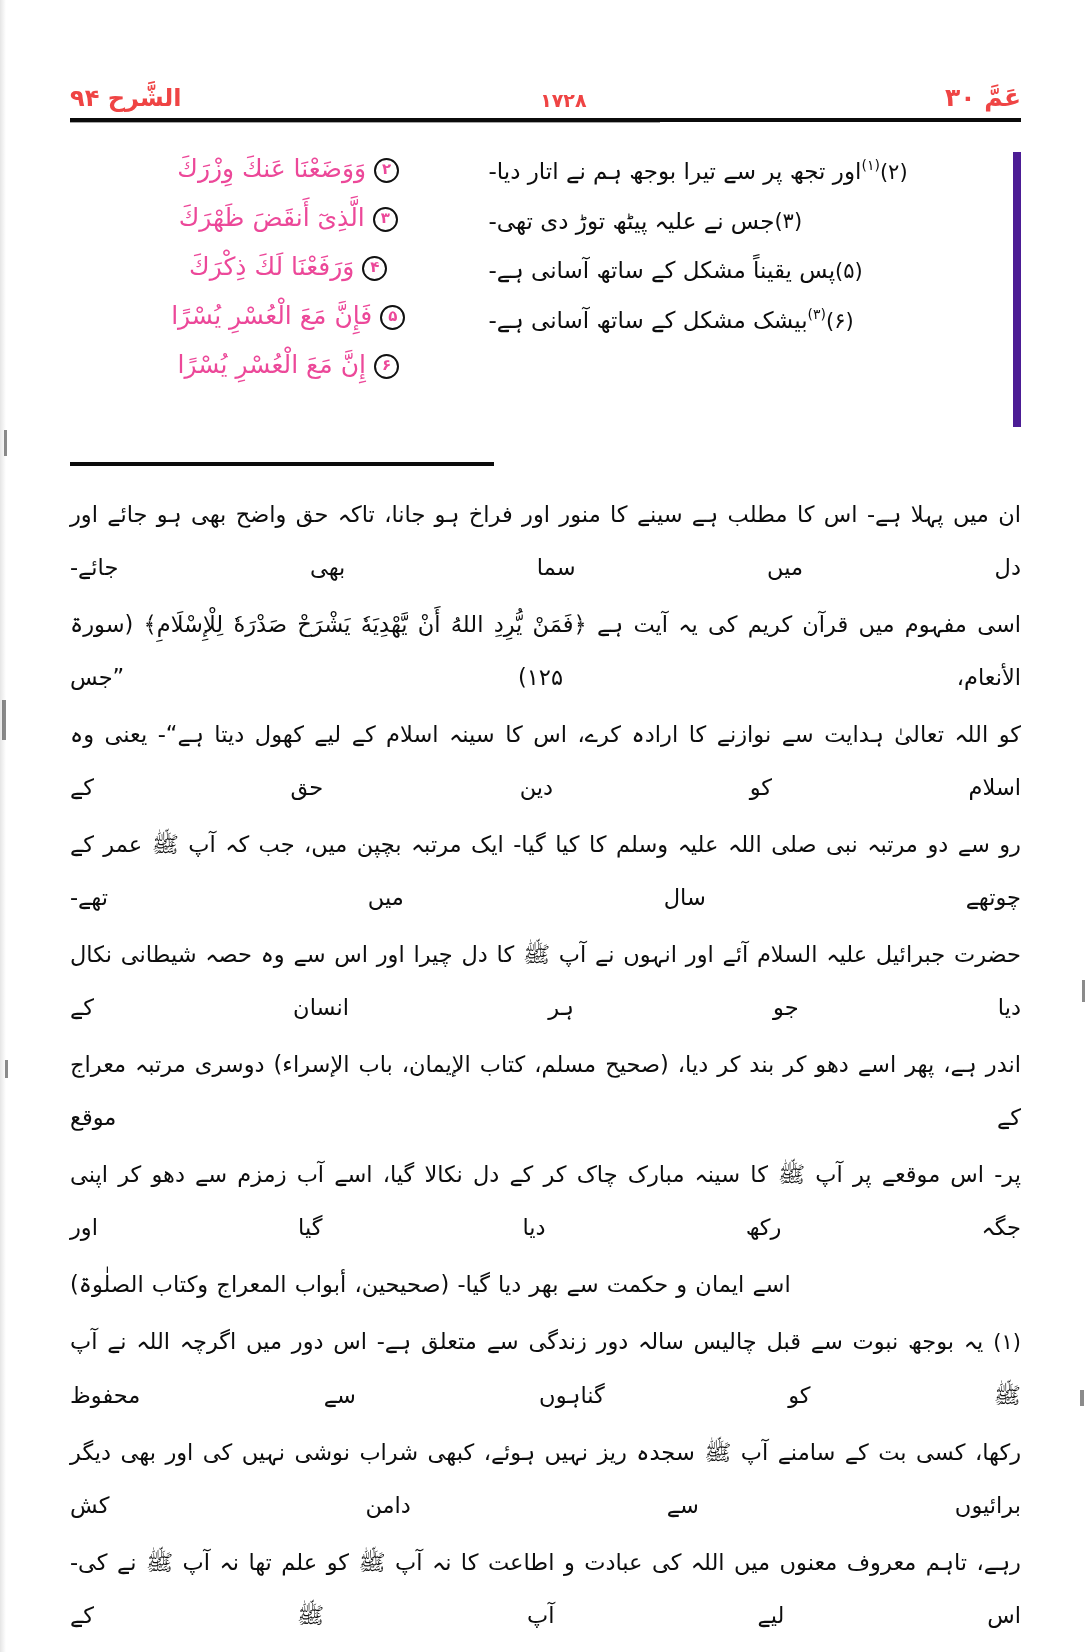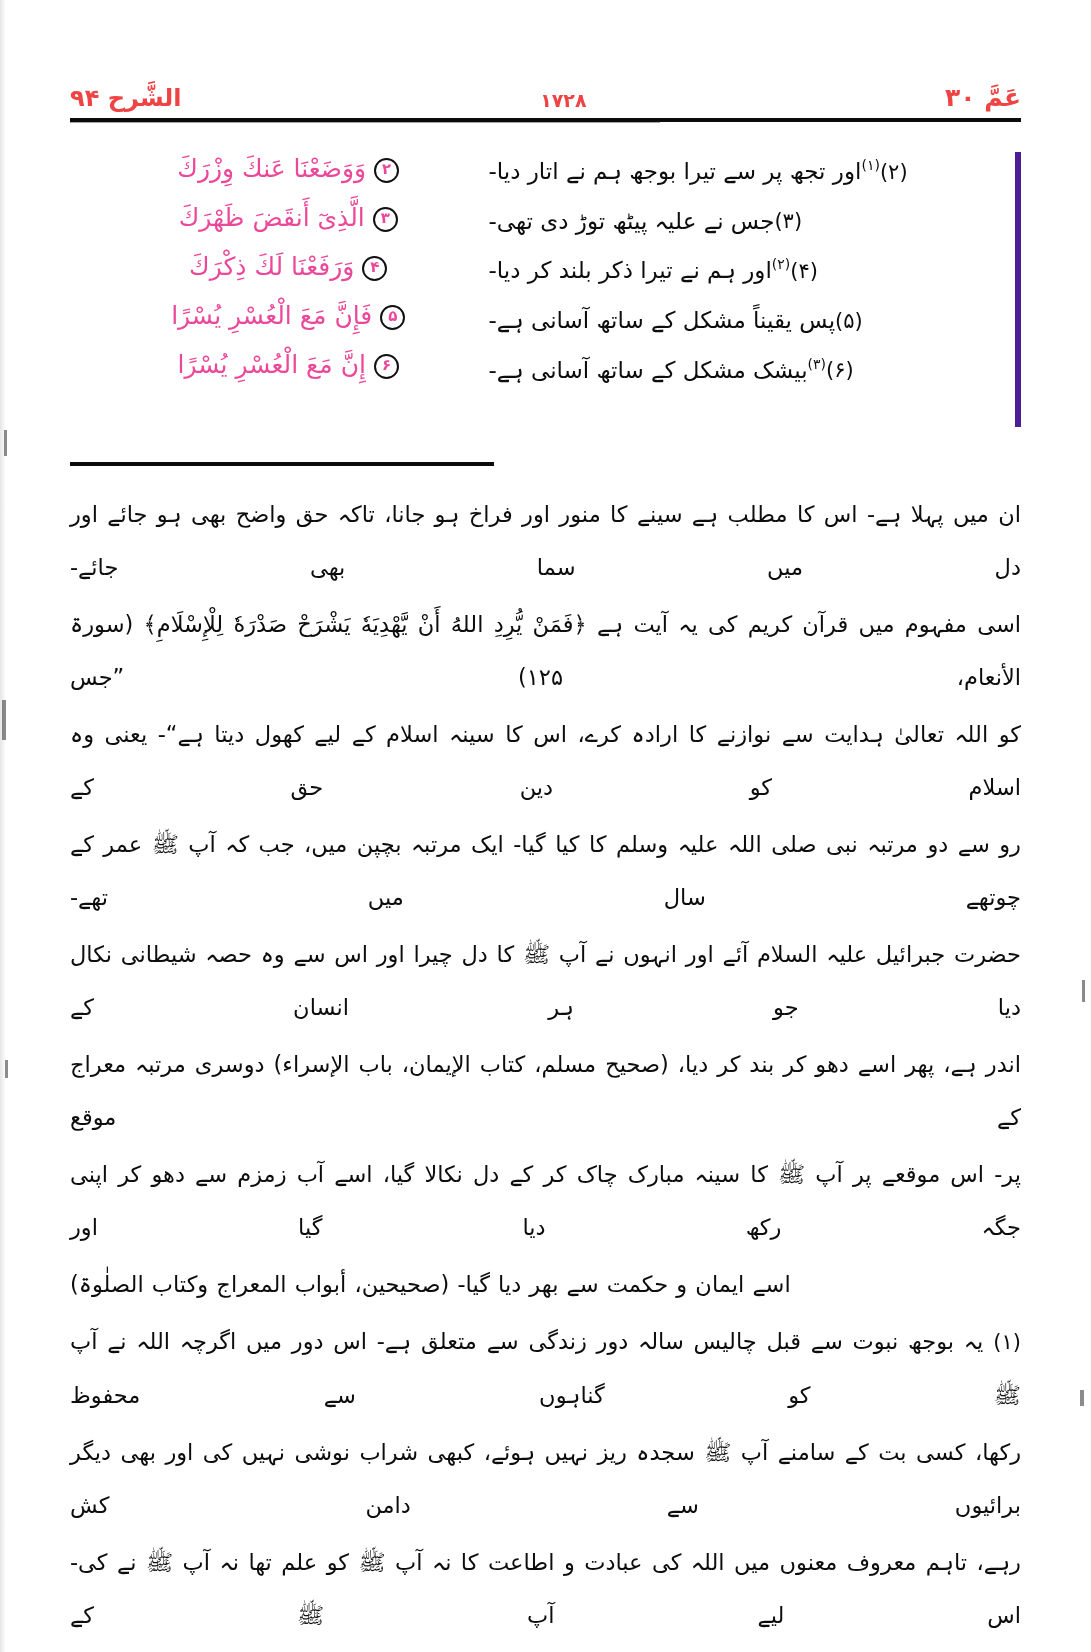--- a/index.html
+++ b/index.html
@@ -107,21 +107,21 @@
     padding-left: 18px;
   }
   .trans-col {
     flex: 1;
     display: flex;
     flex-direction: column;
     justify-content: flex-start;
     padding-top: 6px;
     box-sizing: border-box;
     border-left: none;
-    border-right: 6px solid #4c1d95;
+    border-right: 8px solid #4c1d95;
     padding-right: 22px;
   }
   .verse-line {
     font-family: "DejaVu Sans", sans-serif;
     font-size: 25px;
     line-height: 1.0;
     color: #ec4899;
     text-align: center;
     margin-bottom: 22px;
     white-space: nowrap;
@@ -237,23 +237,20 @@
     </div>
 
     <div class="trans-col">
       <div class="trans-line">
         <span class="tr-num">(۲)</span><sup class="fn">(۱)</sup><span>اور تجھ پر سے تیرا بوجھ ہم نے اتار دیا-</span>
       </div>
       <div class="trans-line">
         <span class="tr-num">(۳)</span><sup class="fn"></sup><span>جس نے علیہ پیٹھ توڑ دی تھی-</span>
       </div>
       <div class="trans-line">
-        <span class="tr-num">(۴)</span><sup class="fn">(۲)</sup><span>اور ہم نے تیرا ذکر بلند کر دیا-</span>
-      </div>
-      <div class="trans-line">
         <span class="tr-num">(۵)</span><sup class="fn"></sup><span>پس یقیناً مشکل کے ساتھ آسانی ہے-</span>
       </div>
       <div class="trans-line">
         <span class="tr-num">(۶)</span><sup class="fn">(۳)</sup><span>بیشک مشکل کے ساتھ آسانی ہے-</span>
       </div>
     </div>
 
   </div>
 
   <div class="body-rule"></div>

